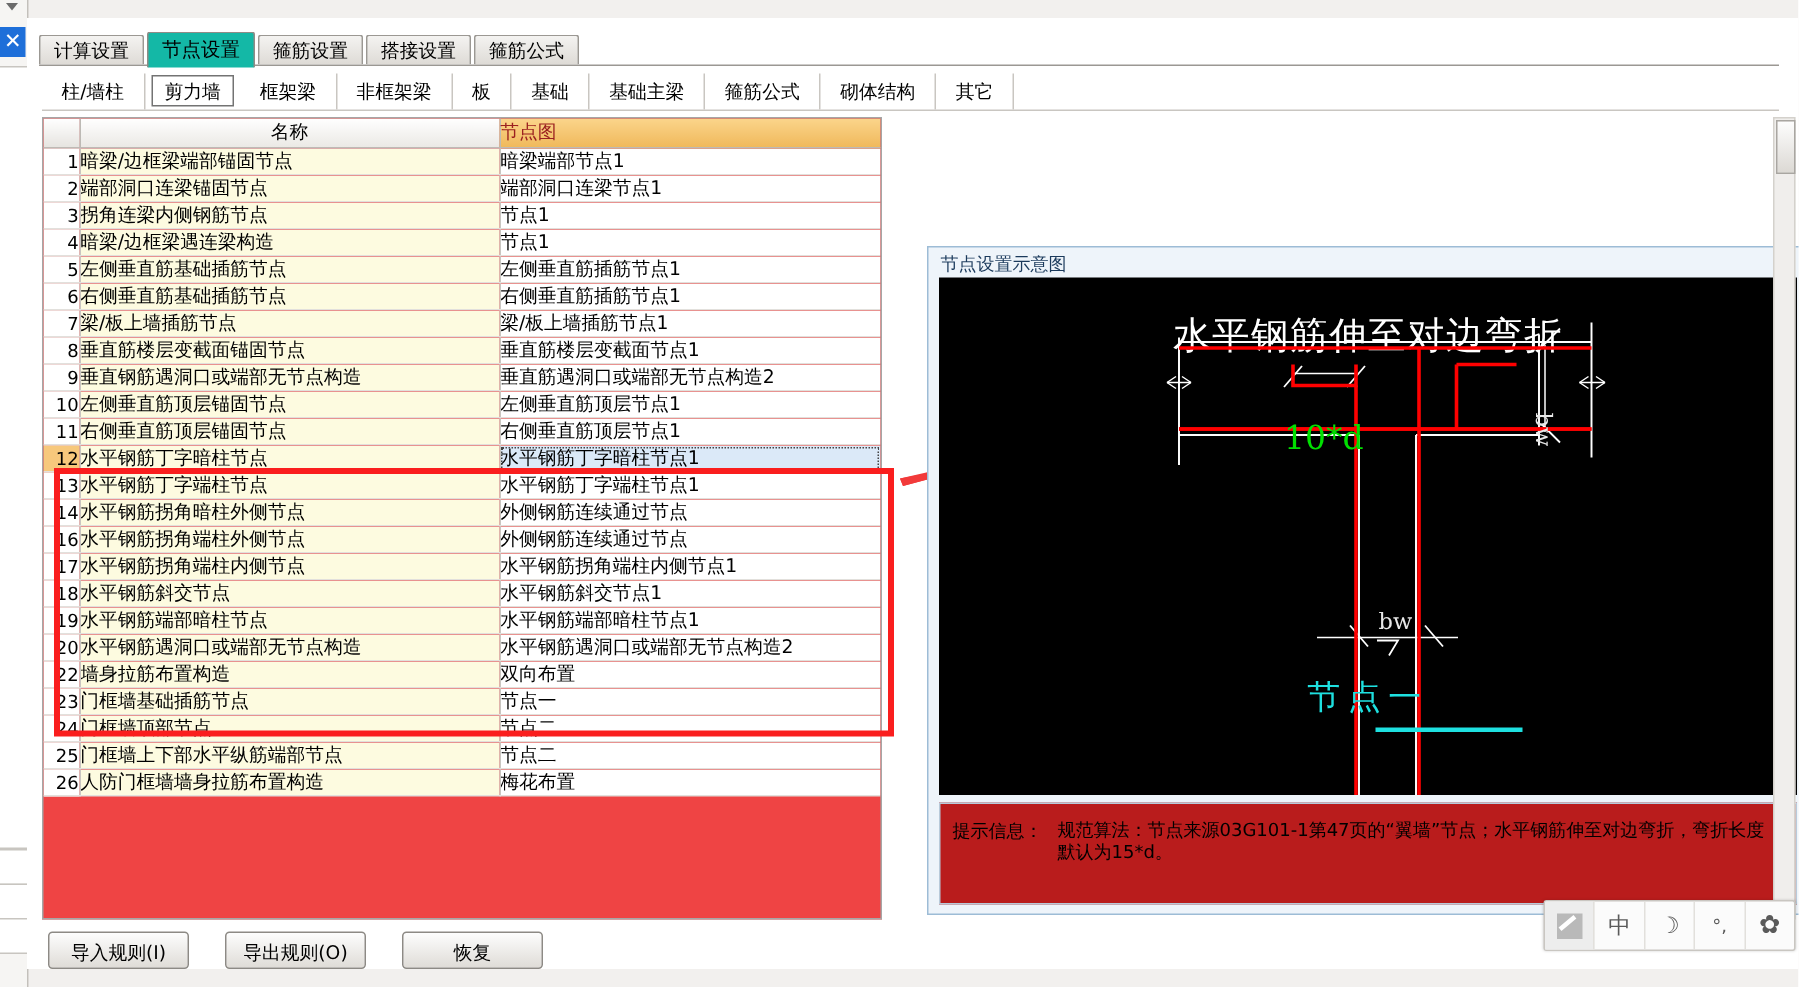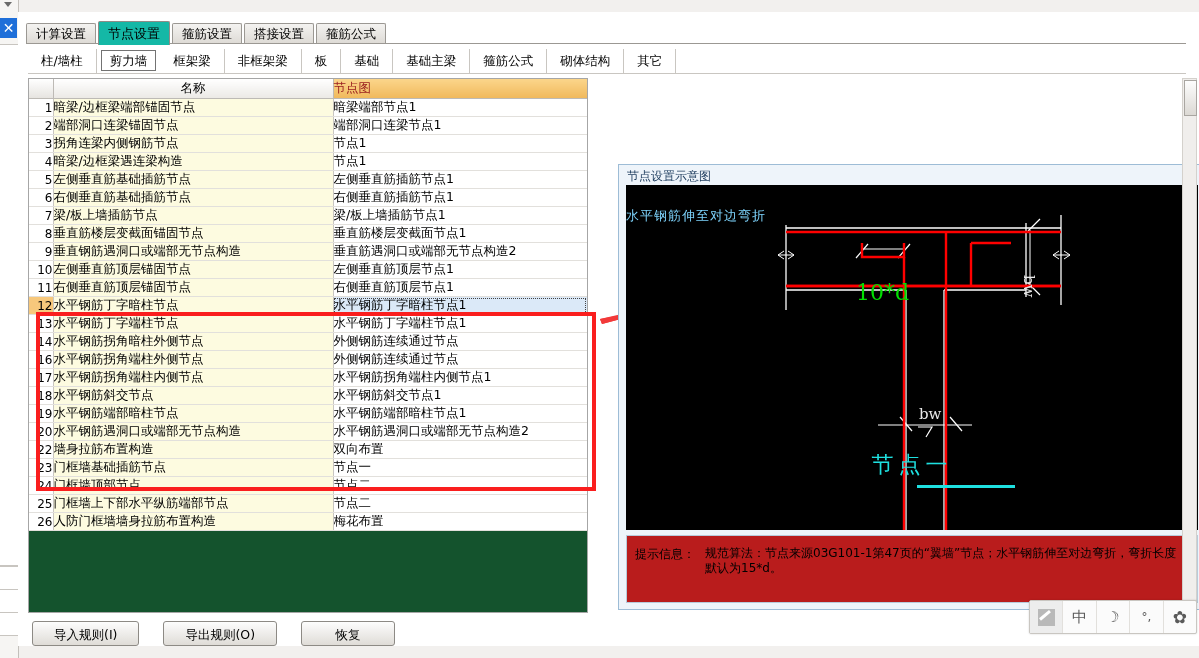--- a/index.html
+++ b/index.html
@@ -33,21 +33,21 @@
   
   .itabs{position:absolute;left:10px;top:36px;height:26px;display:flex;align-items:center;
       border-bottom:1px solid #c9c6c1;width:1158px;box-sizing:border-box;}
   .itab{height:24px;line-height:24px;padding:0 13px;font-size:12.5px;color:#000;
       border-right:1px solid #c9c6c1;white-space:nowrap;cursor:default;}
   .itab.active{border:1px solid #737373;height:19px;line-height:19px;margin:0 4px;padding:0 8px;
       background:#ffffff;border-right:1px solid #737373;}
 
   
   .gridwrap{position:absolute;left:10px;top:66px;width:560px;height:535px;
-      background:#14532d;border:1px solid #a6a6a6;box-sizing:border-box;overflow:hidden;}
+      background:#ef4444;border:1px solid #a6a6a6;box-sizing:border-box;overflow:hidden;}
   table.grid{border-collapse:collapse;width:100%;table-layout:fixed;font-size:12.5px;}
   table.grid th,table.grid td{padding:0;margin:0;}
   .th-num{width:24px;background:linear-gradient(#ffffff,#e6e4e0);border-right:1px solid #bdbab5;
       border-bottom:1px solid #bdbab5;height:19px;}
   .th-name{background:linear-gradient(#ffffff,#ebe9e5);border-right:1px solid #bdbab5;
       border-bottom:1px solid #bdbab5;height:19px;text-align:center;font-weight:normal;color:#000;}
   .th-node{background:linear-gradient(#fbd58b,#f0b95c);border-bottom:1px solid #bdbab5;
       height:19px;text-align:left;font-weight:normal;color:#9b2020;}
   td.c-num{width:24px;text-align:right;padding-right:3px;color:#000;border-right:1px solid #c9c6c1;
       border-bottom:1px solid #e2e0dc;height:18px;background:#ffffff;font-size:12px;box-sizing:border-box;}
@@ -67,38 +67,38 @@
   .diagbox{position:absolute;left:600px;top:152px;width:588px;height:446px;
       border:1px solid #9dbcd6;background:#eef4fa;box-sizing:border-box;}
   .diagbox-title{position:absolute;left:8px;top:3px;font-size:12px;color:#1b3a5c;}
   .canvas{position:absolute;left:7px;top:20px;width:572px;height:345px;background:#000;overflow:hidden;}
   .hintbox{position:absolute;left:7px;top:370px;width:572px;height:68px;background:#b91c1c;
       border:1px solid #b8cada;box-sizing:border-box;}
   .hint-label{position:absolute;left:8px;top:10px;font-size:12px;color:#000;white-space:nowrap;}
   .hint-text{position:absolute;left:78px;top:10px;width:478px;font-size:12px;color:#000;line-height:15px;}
 
   
-  .dg-title{position:absolute;left:0;top:22px;width:572px;color:#7dd3fc;font-size:13px;
+  .dg-title{position:absolute;left:0;top:22px;width:572px;text-align:center;color:#ffffff;font-size:25px;
       font-family:"DejaVu Sans","Liberation Sans",sans-serif;letter-spacing:1px;}
   .dg-10d{position:absolute;left:230px;top:95px;color:#00e000;font-size:22px;
       font-family:"DejaVu Serif","Liberation Serif",serif;}
   .dg-bw-v{position:absolute;left:412px;top:90px;color:#e8e8e8;font-size:15px;
       font-family:"DejaVu Serif","Liberation Serif",serif;
       transform:rotate(90deg);transform-origin:left top;}
   .dg-bw-h{position:absolute;left:293px;top:220px;color:#e8e8e8;font-size:15px;
       font-family:"DejaVu Serif","Liberation Serif",serif;}
   .dg-node1{position:absolute;left:0;top:265px;width:572px;text-align:center;color:#1ee0e0;font-size:22px;
       letter-spacing:5px;}
   .dg-node1-ul{position:absolute;left:291px;top:300px;width:98px;height:3px;background:#1ee0e0;}
 
   
   .btnrow{position:absolute;left:14px;top:609px;display:flex;gap:24px;}
   .btn{min-width:94px;height:25px;line-height:25px;text-align:center;font-size:12.5px;color:#000;
       background:linear-gradient(#fdfdfd,#dfdcd7);border:1px solid #8d8a85;border-radius:3px;
-      cursor:default;padding:0 21px;box-sizing:border-box;}
+      cursor:default;padding:0 8px;box-sizing:border-box;}
 
   
   .vbar{position:absolute;right:2px;top:66px;width:15px;height:535px;background:#f0eeec;border:1px solid #d4d1cc;box-sizing:border-box;}
   .vbar .thumb{position:absolute;left:1px;top:1px;width:11px;height:34px;background:linear-gradient(#fdfdfd,#dcd9d4);border:1px solid #a9a6a1;}
 
   
   .ime{position:absolute;left:1029px;top:600px;width:168px;height:34px;background:#fbfbfb;
       border:1px solid #c9c6c1;border-radius:2px;display:flex;align-items:center;box-sizing:border-box;
       box-shadow:0 0 2px rgba(0,0,0,.18);}
   .ime-cell{width:33px;height:32px;display:flex;align-items:center;justify-content:center;

